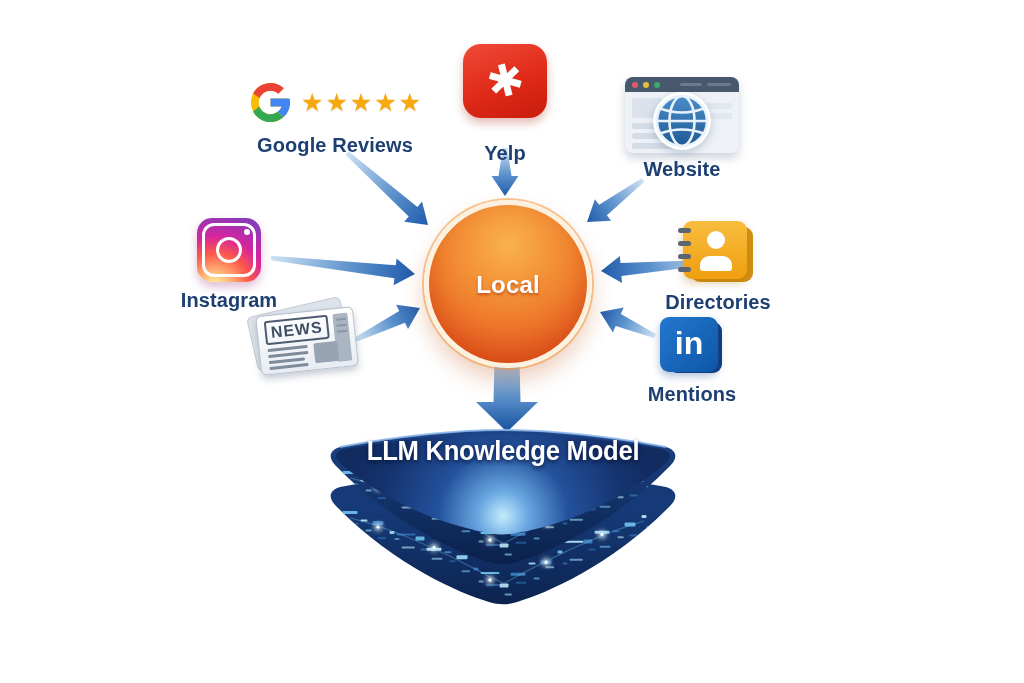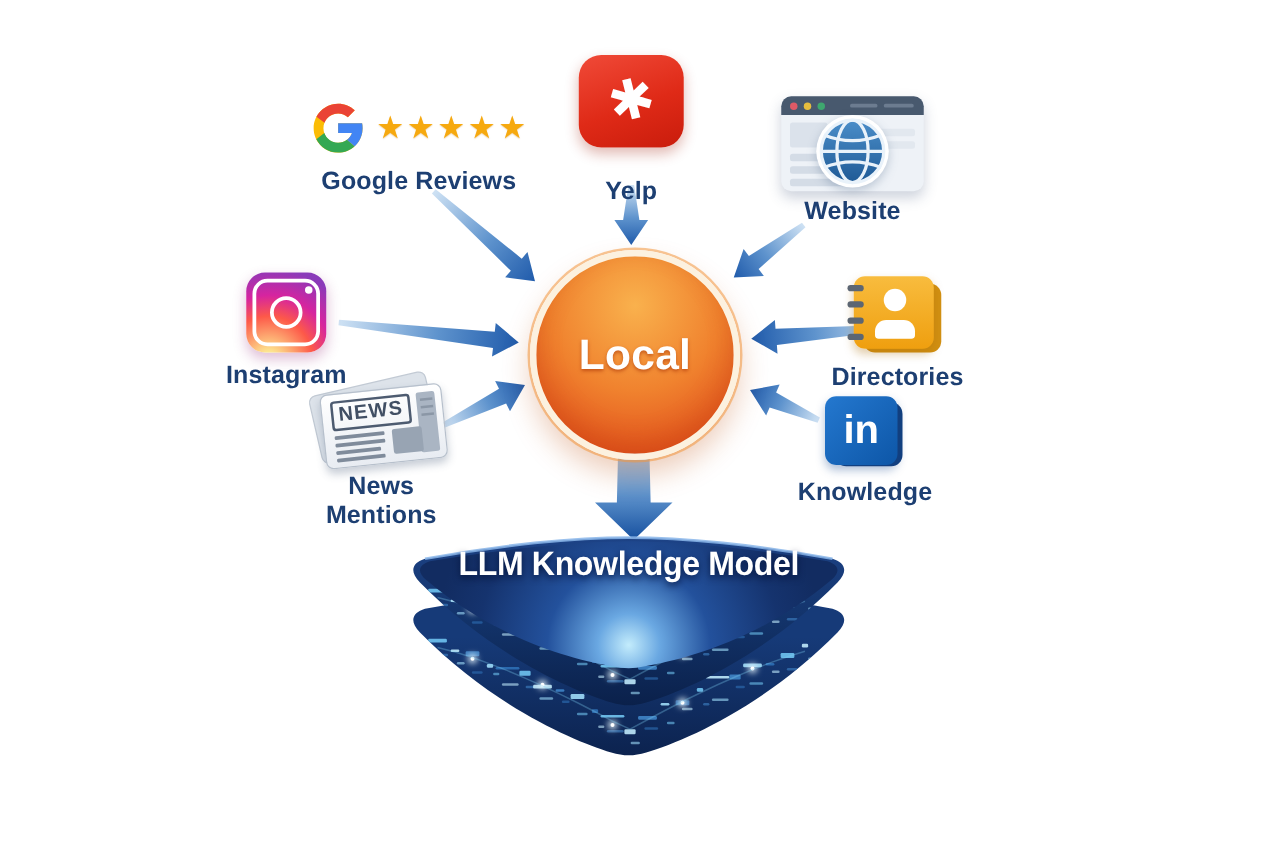--- a/index.html
+++ b/index.html
@@ -95,21 +95,21 @@
            display:flex;align-items:center;justify-content:center;}
   .li-in{color:#fff;font-size:32px;font-weight:800;line-height:1;transform:translateY(-2px);}
   .linkedin .label{margin-top:8px;}
 
   
   .business-circle{position:absolute;left:424px;top:200px;width:168px;height:168px;box-sizing:border-box;
     border-radius:50%;border:5px solid #fcf1df;
     background:radial-gradient(circle at 50% 25%,#f9b14d 0%,#f0822e 48%,#dd3f16 100%);
     box-shadow:0 0 0 2px rgba(242,150,60,.55),0 12px 22px rgba(190,80,15,.28),inset 0 -10px 20px rgba(185,55,10,.3);
     display:flex;flex-direction:column;align-items:center;justify-content:center;}
-  .biz-line{font-size:34px;font-weight:700;color:#fff;line-height:35px;letter-spacing:.2px;
+  .biz-line{font-size:24px;font-weight:700;color:#fff;line-height:35px;letter-spacing:.2px;
             text-shadow:0 2px 3px rgba(160,40,0,.55);}
 
   
   .model-label{position:absolute;left:343px;top:436px;width:320px;text-align:center;
     font-size:27px;font-weight:700;color:#fff;letter-spacing:-.3px;transform:scaleX(.95);
     text-shadow:0 2px 6px rgba(4,18,55,.85);}
 </style>
 </head>
 <body>
 
@@ -242,21 +242,20 @@
         <span class="news-sline ns1"></span>
         <span class="news-sline ns2"></span>
         <span class="news-sline ns3"></span>
         <div class="news-line nl1"></div>
         <div class="news-line nl2"></div>
         <div class="news-line nl3"></div>
         <div class="news-line nl4"></div>
         <div class="news-img"></div>
       </div>
     </div>
-    <div class="label">News Mentions</div>
   </div>
 
   <div class="source directories">
     <div class="dir-wrap">
       <div class="dir-shadow"></div>
       <div class="dir-body">
         <span class="dir-ring dg1"></span>
         <span class="dir-ring dg2"></span>
         <span class="dir-ring dg3"></span>
         <span class="dir-ring dg4"></span>
@@ -267,21 +266,21 @@
     <div class="label">Directories</div>
   </div>
 
   <div class="source linkedin">
     <div class="li-wrap">
       <div class="li-shadow"></div>
       <div class="li-body">
         <span class="li-in">in</span>
       </div>
     </div>
-    <div class="label">Knowledge</div>
+    <div class="label">Mentions</div>
   </div>
 
   <div class="business-circle">
     <div class="biz-line">Local</div>
   </div>
 
   <svg id="model" class="abs-full">
       <defs>
         <radialGradient id="faceG" gradientUnits="userSpaceOnUse" cx="503" cy="516" r="155">
           <stop offset="0" stop-color="#c3ecfc"></stop>

